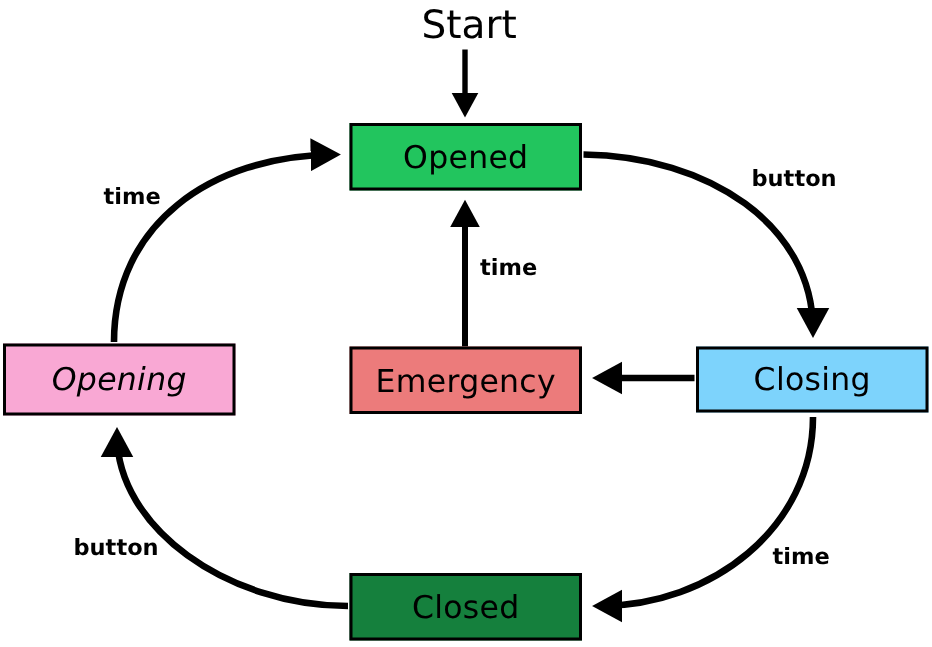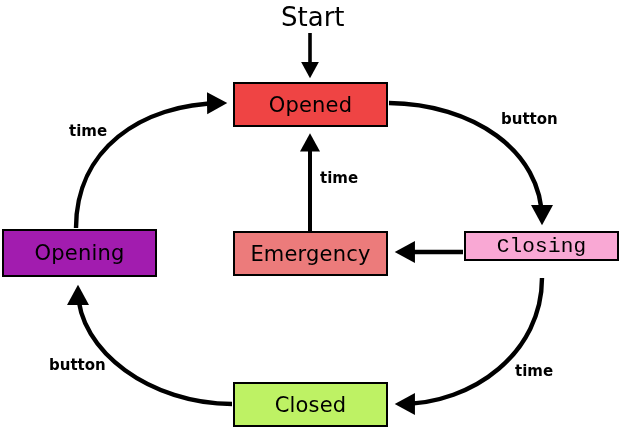--- a/index.html
+++ b/index.html
@@ -73,37 +73,37 @@
 
     <path d="M232,404 C152,404 78,352 78,290" fill="none" stroke="#000000" stroke-width="4.4" marker-end="url(#arrowhead)"></path>
 
     <path d="M463,252 L400,252" fill="none" stroke="#000000" stroke-width="4.4" marker-end="url(#arrowhead)"></path>
 
     <path d="M310,231 L310,138" fill="none" stroke="#000000" stroke-width="4.0" marker-end="url(#arrowhead)"></path>
   </svg>
 
   <div class="start-label" style="left:281px; top:2px;">Start</div>
 
-  <div class="state-box" style="left:233px; top:82px; width:155px; height:45px; background:#ef4444;justify-content:center;">
+  <div class="state-box" style="left:233px; top:82px; width:155px; height:45px; background:#22c55e;justify-content:center;">
     <span>Opened</span>
   </div>
 
-  <div class="state-box" style="left:2px; top:229px; width:155px; height:48px; background:#a21caf;">
+  <div class="state-box" style="left:2px; top:229px; width:155px; height:48px; background:#f9a8d4;font-style:italic;">
     <span>Opening</span>
   </div>
 
   <div class="state-box" style="left:233px; top:231px; width:155px; height:45px; background:#ec7b7b;">
     <span>Emergency</span>
   </div>
 
-  <div class="state-box" style="left:464px; top:231px; width:155px; height:30px; background:#f9a8d4;font-family:Liberation Mono, monospace;">
+  <div class="state-box" style="left:464px; top:231px; width:155px; height:44px; background:#7dd3fc;">
     <span>Closing</span>
   </div>
 
-  <div class="state-box" style="left:233px; top:382px; width:155px; height:45px; background:#bef264;">
+  <div class="state-box" style="left:233px; top:382px; width:155px; height:45px; background:#15803d;">
     <span>Closed</span>
   </div>
 
   <div class="edge-label" style="left:69px; top:123px;">time</div>
 
   <div class="edge-label" style="left:501px; top:111px;">button</div>
 
   <div class="edge-label" style="left:515px; top:363px;">time</div>
 
   <div class="edge-label" style="left:49px; top:357px;">button</div>

